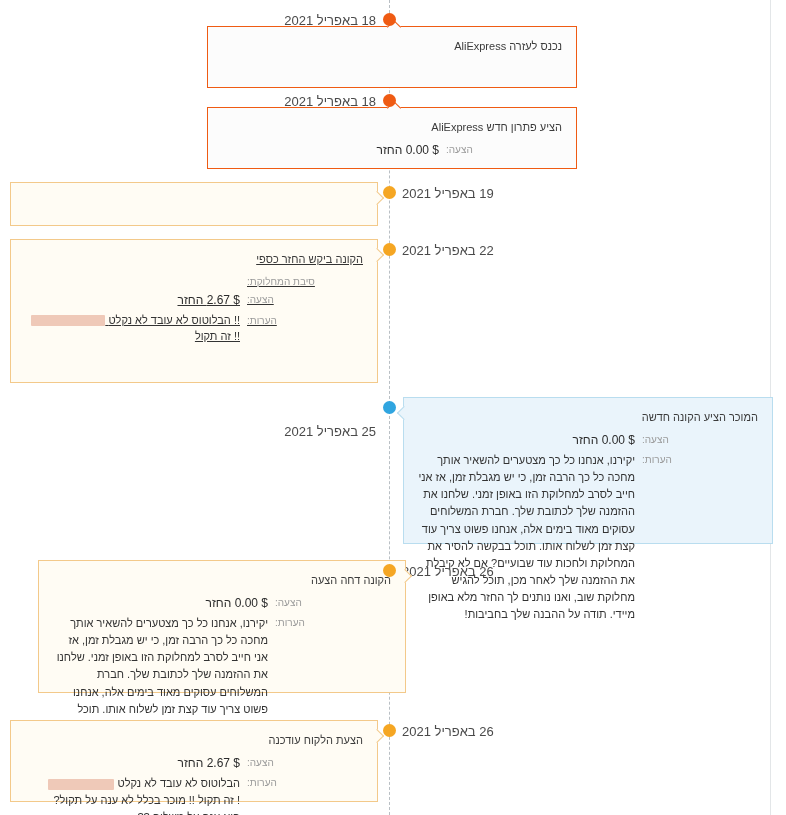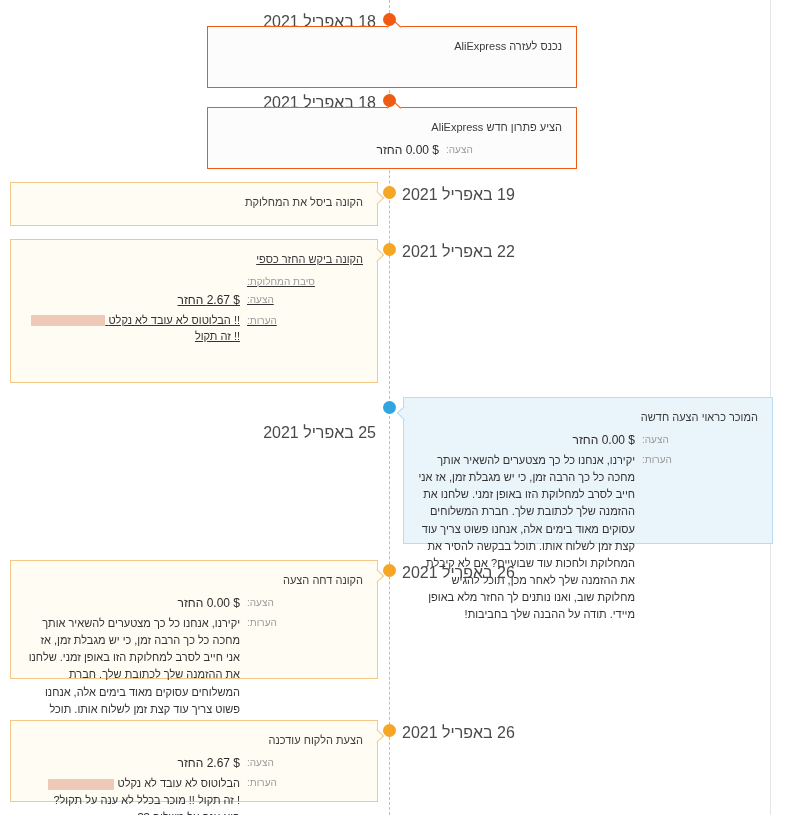--- a/index.html
+++ b/index.html
@@ -57,21 +57,21 @@
     height: 13px;
     border-radius: 50%;
     background: #f5a623;
     z-index: 4;
   }
   .dot.orange { background: #ef5b13; }
   .dot.blue   { background: #30a5e0; }
 
   .date {
     position: absolute;
-    font-size: 16px;
+    font-size: 13px;
     color: #4a4a4a;
     white-space: nowrap;
     direction: rtl;
     unicode-bidi: embed;
   }
   .date.right-of-spine { left: 402px; }
   .date.left-of-spine  { left: 0; width: 376px; text-align: right; }
 
   
   .card {
@@ -246,21 +246,20 @@
         </div>
       </div>
     </div>
   </div>
 
   <div class="row" style="top:184px;">
     <div class="dot amber" style="top:2px;"></div>
     <div class="date right-of-spine" style="top:2px;">19 באפריל 2021</div>
     <div class="card left" style="top:-2px; height:44px;">
       <div class="notch side-left"></div>
-      <div class="card-title">הקונה ביסל את המחלוקת</div>
     </div>
   </div>
 
   <div class="row" style="top:241px;">
     <div class="dot amber" style="top:2px;"></div>
     <div class="date right-of-spine" style="top:2px;">22 באפריל 2021</div>
     <div class="card left" style="top:-2px; height:144px;text-decoration:underline;">
       <div class="notch side-left"></div>
       <div class="card-title">הקונה ביקש החזר כספי</div>
       <div class="details">
@@ -277,38 +276,38 @@
         </div>
       </div>
     </div>
   </div>
 
   <div class="row" style="top:399px;">
     <div class="dot blue" style="top:2px;"></div>
     <div class="date left-of-spine" style="top:18px;margin-top:7px;">25 באפריל 2021</div>
     <div class="card right" style="top:-2px; height:147px;">
       <div class="notch side-right"></div>
-      <div class="card-title">המוכר כראוי הצעה חדשה</div>
+      <div class="card-title">המוכר הציע הקונה חדשה</div>
       <div class="details">
         <div class="drow">
           <div class="dlabel">הצעה:</div>
           <div class="dvalue amount">$ 0.00 החזר</div>
         </div>
         <div class="drow">
           <div class="dlabel">הערות:</div>
           <div class="dvalue para">יקירנו, אנחנו כל כך מצטערים להשאיר אותך מחכה כל כך הרבה זמן, כי יש מגבלת זמן, אז אני חייב לסרב למחלוקת הזו באופן זמני. שלחנו את ההזמנה שלך לכתובת שלך. חברת המשלוחים עסוקים מאוד בימים אלה, אנחנו פשוט צריך עוד קצת זמן לשלוח אותו. תוכל בבקשה להסיר את המחלוקת ולחכות עוד שבועיים? אם לא קיבלת את ההזמנה שלך לאחר מכן, תוכל להגיש מחלוקת שוב, ואנו נותנים לך החזר מלא באופן מיידי. תודה על ההבנה שלך בחביבות!</div>
         </div>
       </div>
     </div>
   </div>
 
   <div class="row" style="top:562px;">
     <div class="dot amber" style="top:2px;"></div>
     <div class="date right-of-spine" style="top:2px;">26 באפריל 2021</div>
-    <div class="card left" style="top:-2px; height:119px;">
+    <div class="card left" style="top:-2px; height:133px;margin-left:28px;">
       <div class="notch side-left"></div>
       <div class="card-title">הקונה דחה הצעה</div>
       <div class="details">
         <div class="drow">
           <div class="dlabel">הצעה:</div>
           <div class="dvalue amount">$ 0.00 החזר</div>
         </div>
         <div class="drow">
           <div class="dlabel">הערות:</div>
           <div class="dvalue para">יקירנו, אנחנו כל כך מצטערים להשאיר אותך מחכה כל כך הרבה זמן, כי יש מגבלת זמן, אז אני חייב לסרב למחלוקת הזו באופן זמני. שלחנו את ההזמנה שלך לכתובת שלך. חברת המשלוחים עסוקים מאוד בימים אלה, אנחנו פשוט צריך עוד קצת זמן לשלוח אותו. תוכל בבקשה להסיר את המחלוקת ולחכות עוד שבועיים? אם לא קיבלת את ההזמנה שלך לאחר מכן, תוכל להגיש מחלוקת שוב, ואנו נותנים לך החזר מלא באופן מיידי. תודה על ההבנה שלך בחביבות!</div>

